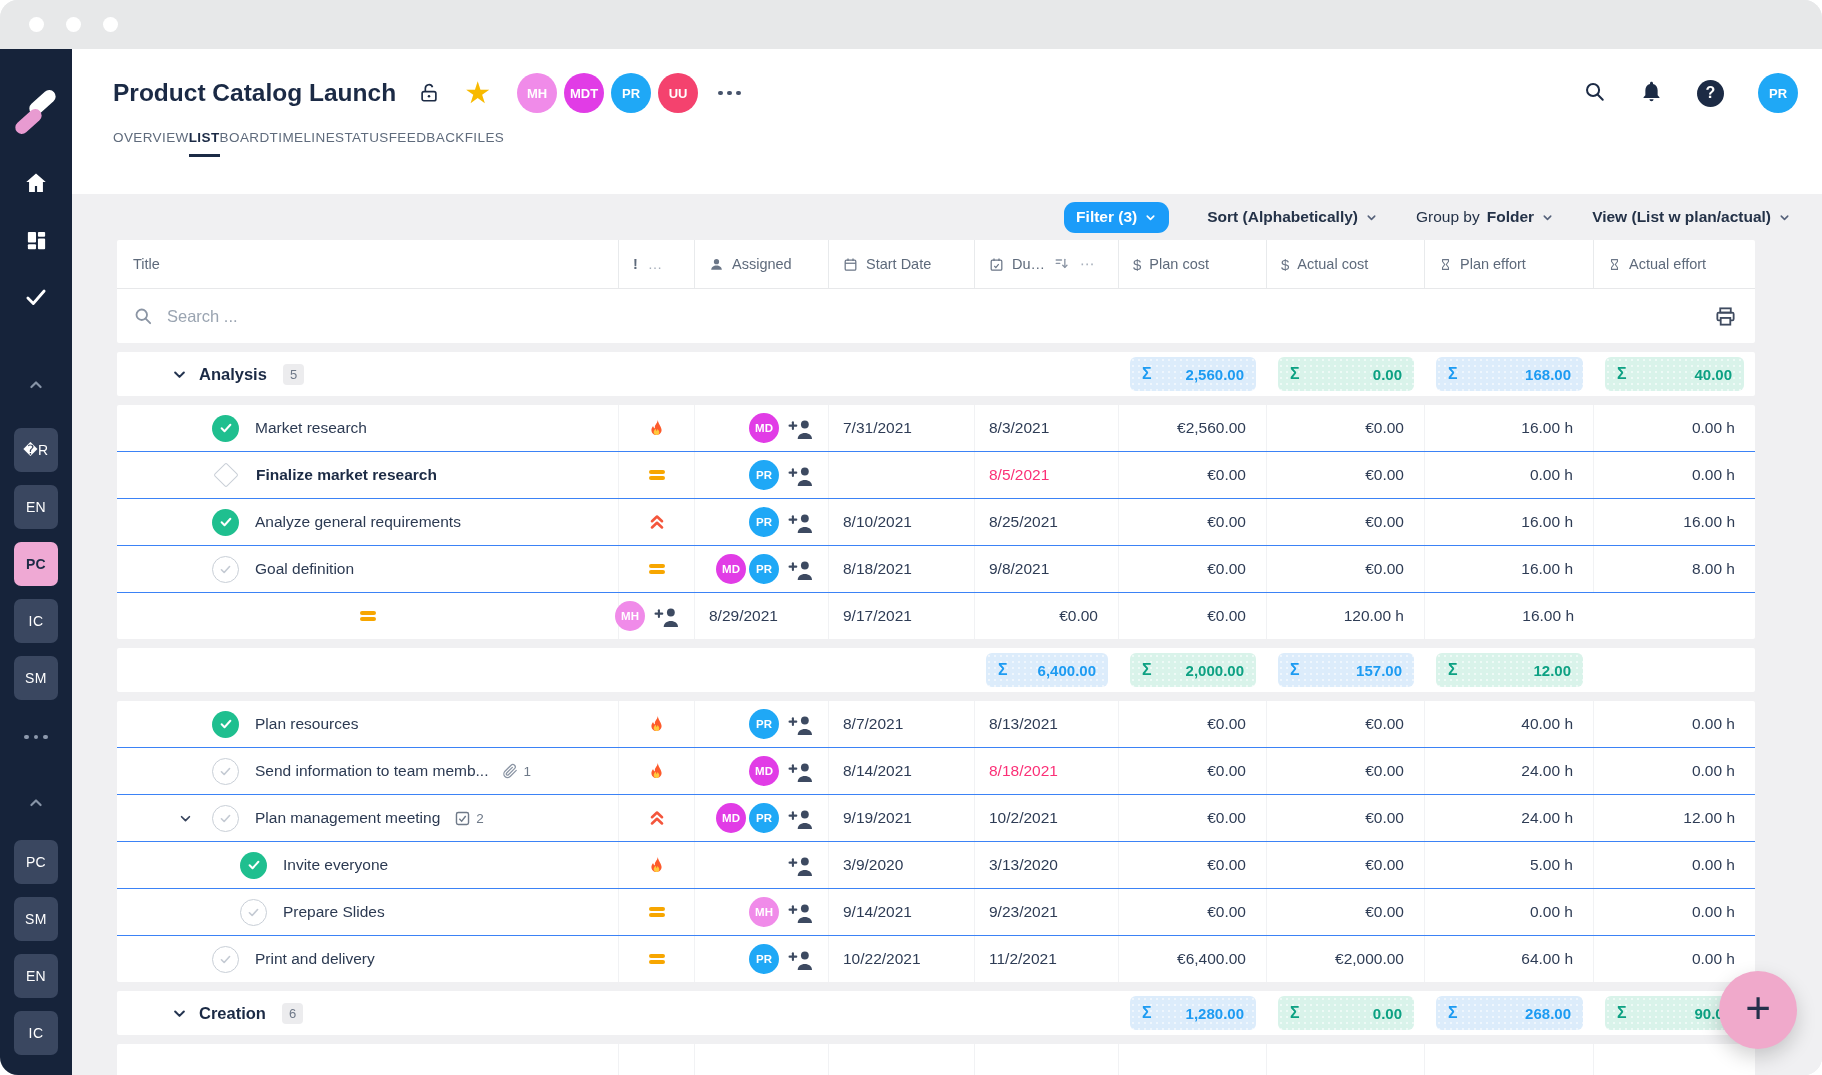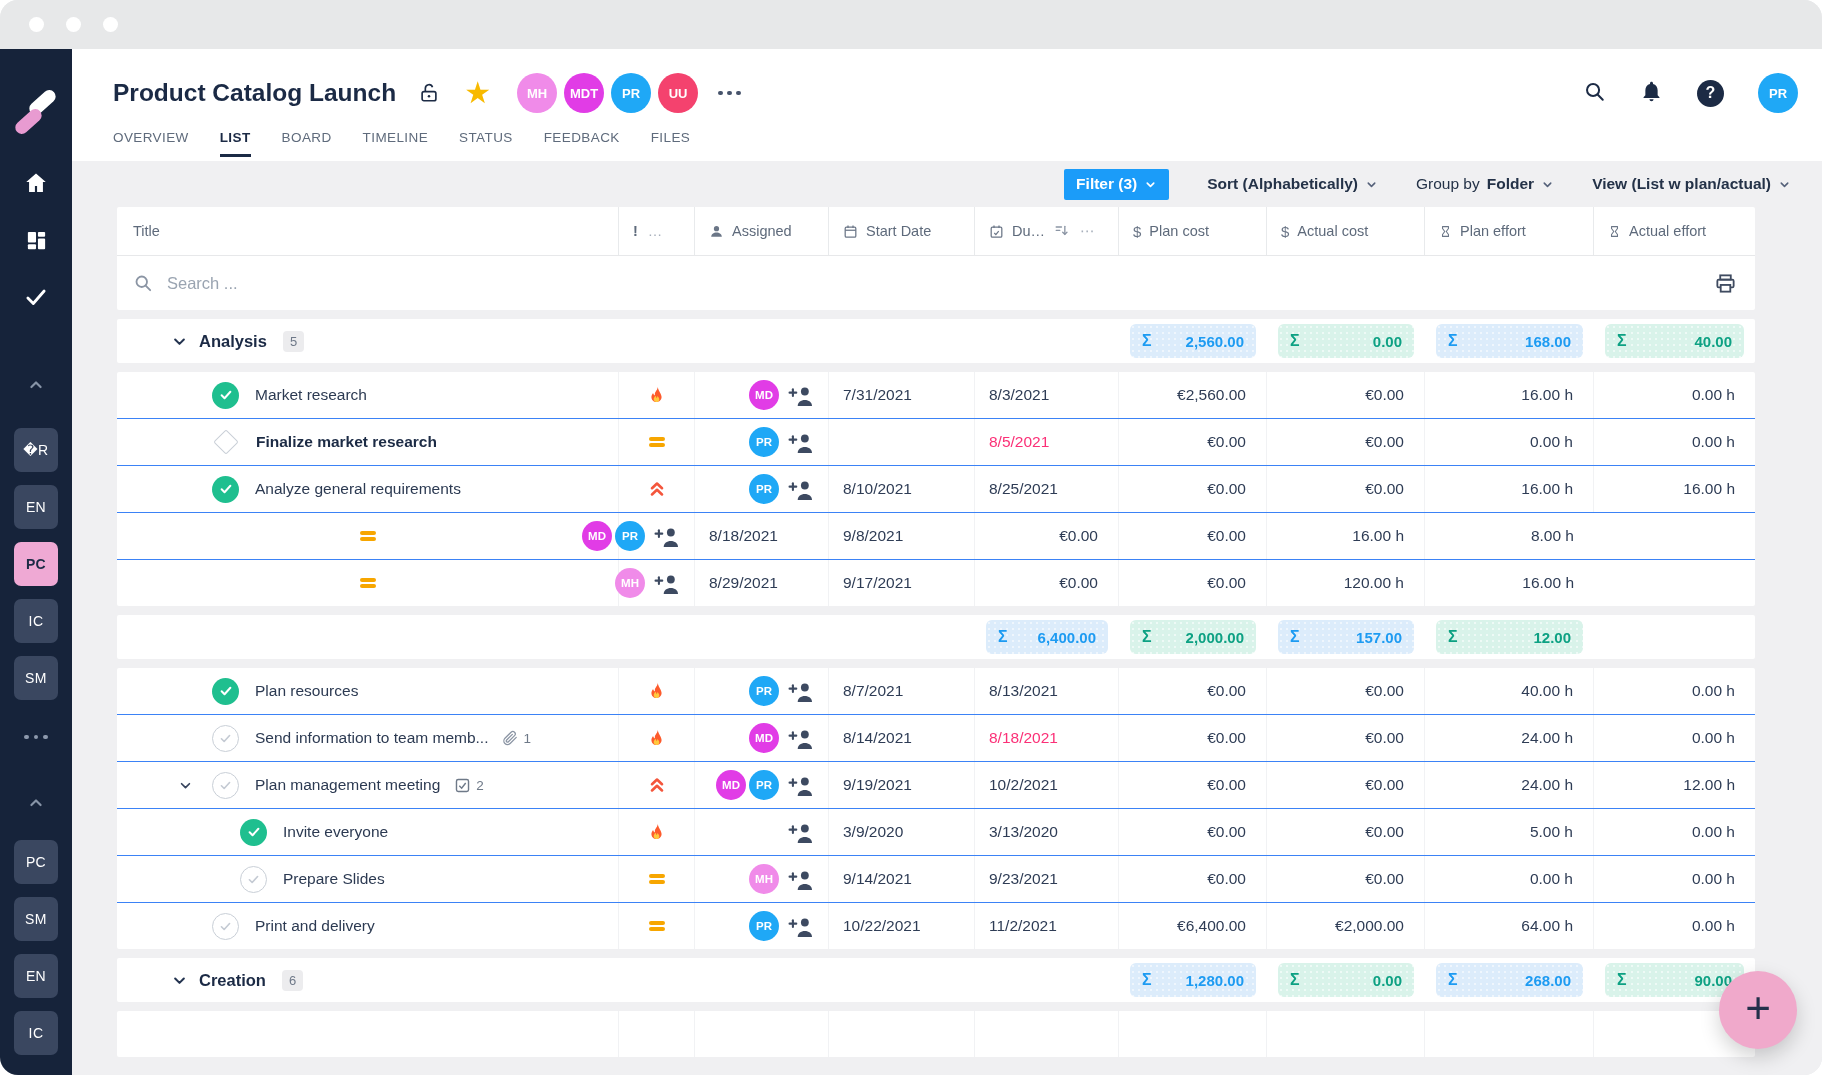--- a/index.html
+++ b/index.html
@@ -13,43 +13,43 @@
   .sidebar{position:relative;width:72px;flex:none;background:#16233a;}
   .sb-abs{position:absolute;left:0;width:72px;display:flex;justify-content:center;align-items:center;}
   .logo-bar{position:absolute;width:31px;height:13px;border-radius:7px;transform:rotate(-42deg);}
   .sq{position:absolute;left:14px;width:44px;height:44px;border-radius:7px;background:#3a4760;color:#fff;
       display:flex;align-items:center;justify-content:center;font-size:14px;letter-spacing:.4px;}
   .sq.active{background:#efa9d4;color:#1c2b45;font-weight:700;}
   .sb-dots{display:flex;gap:5px;}
   .sb-dots i{width:4.5px;height:4.5px;border-radius:50%;background:#8d99ac;}
   
   .main{flex:1;min-width:0;display:flex;flex-direction:column;background:#f0f0f2;}
-  .appheader{background:#fff;height:112px;flex:none;padding-left:41px;box-sizing:border-box;}
+  .appheader{background:#fff;height:145px;flex:none;padding-left:41px;box-sizing:border-box;}
   .title-row{display:flex;align-items:center;padding-top:24px;padding-right:24px;}
   .ptitle{font-size:24.5px;font-weight:700;color:#1b2a45;}
   .lock{margin-left:22px;display:flex;}
   .star{margin-left:24px;font-size:30px;color:#f8ba00;line-height:1;}
   .members{display:flex;margin-left:26px;gap:7px;}
   .av{width:30px;height:30px;border-radius:50%;color:#fff;font-size:11.5px;font-weight:700;
       display:flex;align-items:center;justify-content:center;flex:none;}
   .av.big{width:40px;height:40px;font-size:13px;}
   .more-dots{display:flex;gap:4.5px;margin-left:20px;}
   .more-dots i{width:4.5px;height:4.5px;border-radius:50%;background:#46536b;}
   .hright{margin-left:auto;display:flex;align-items:center;gap:34px;}
   .helpc{width:27px;height:27px;border-radius:50%;background:#1c2b45;color:#fff;font-weight:700;
       font-size:16px;display:flex;align-items:center;justify-content:center;}
-  .tabs{display:flex;gap:31px;margin-top:17px;}
+  .tabs{display:flex;margin-top:17px;}
   .tab{font-size:13.5px;font-weight:500;letter-spacing:.4px;color:#5f6b7c;padding-bottom:9px;
       border-bottom:3px solid transparent;cursor:default;}
   .tab.active{color:#1b2a45;font-weight:700;border-bottom-color:#1b2a45;}
   
   .content{position:relative;flex:1;padding-left:45px;box-sizing:border-box;overflow:hidden;}
   .toolbar{height:46px;display:flex;align-items:center;justify-content:flex-end;gap:38px;margin-right:31px;}
   .tb-item{display:flex;align-items:center;gap:7px;font-size:15.5px;font-weight:600;color:#243248;}
-  .pill{background:#1b9cf9;color:#fff;border-radius:2px;height:31px;padding:0 12px;font-weight:700;}
+  .pill{background:#1b9cf9;color:#fff;border-radius:11px;height:31px;padding:0 12px;font-weight:700;}
   .tb-plain{font-weight:400;}
   .bold7{font-weight:700;}
   
   .table{width:1638px;}
   .section{background:#fff;border-radius:2px;}
   .grid{display:grid;grid-template-columns:502px 76px 134px 146px 144px 148px 158px 169px 161px;}
   .thead{height:48px;border-bottom:1px solid #e7e8ea;}
   .thead .cell{border-right:1px solid #e8eaec;}
   .cell{display:flex;align-items:center;height:100%;box-sizing:border-box;}
   .cell:last-child{border-right:none!important;}
@@ -469,20 +469,30 @@
                     </span>
                   </div>
  <div class="cell dcell">8/10/2021</div>
  <div class="cell dcell">8/25/2021</div>
  <div class="cell ncell">€0.00</div>
  <div class="cell ncell">€0.00</div>
  <div class="cell ncell">16.00 h</div>
  <div class="cell ncell">16.00 h</div>
                 </div>
                 <div class="grid trow">
+ <div class="cell tcell">
+   <span class="slot"></span>
+   <span class="st open">
+                      <svg width="13" height="13" viewBox="0 0 24 24" fill="none" stroke="#c4cad3" stroke-width="3" stroke-linecap="round" stroke-linejoin="round">
+                        <polyline points="4.5 12.5 9.5 17.5 19.5 6.5"></polyline>
+                      </svg>
+                    </span>
+   <span class="ttitle">Goal definition</span>
+
+ </div>
  <div class="cell pcell">
                     <span class="pmed">
                       <i></i>
                       <i></i>
                     </span>
                   </div>
  <div class="cell acell">
                     <span class="av" style="background:#e13ce6">MD</span>
                     <span class="av" style="background:#1fa8f6">PR</span>
                     <span class="addp">

